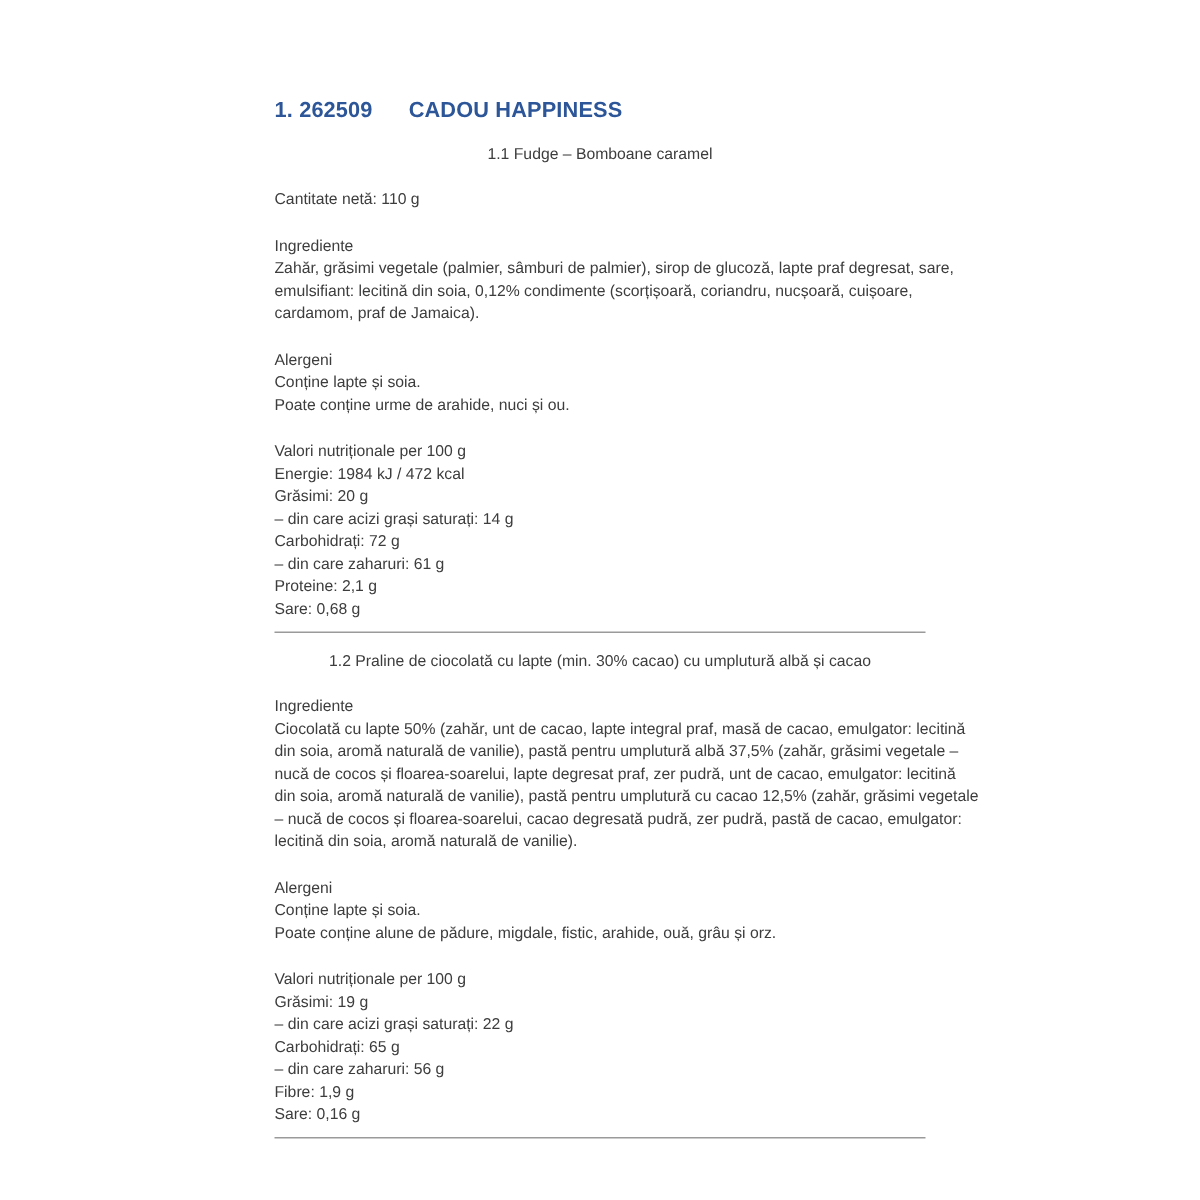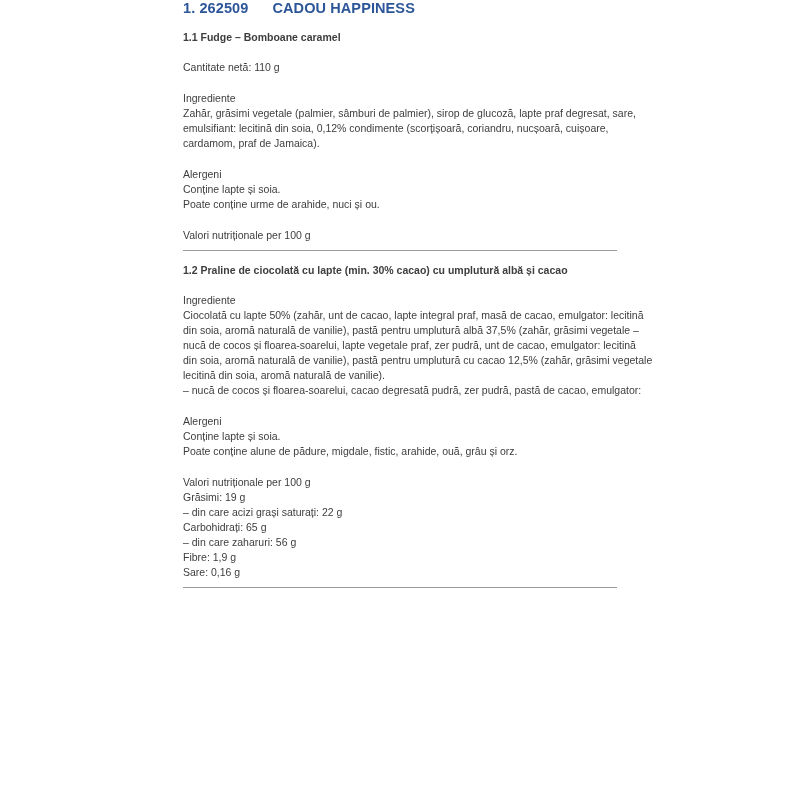--- a/index.html
+++ b/index.html
@@ -8,40 +8,42 @@
     background: #ffffff;
   }
   body {
     width: 800px;
     height: 800px;
     overflow: hidden;
   }
   .doc {
     width: 434px;
     margin: 0 auto;
+    padding-top: 66px;
     font-family: "Liberation Sans", sans-serif;
     font-size: 10.5px;
     line-height: 15px;
     color: #3d3d3d;
   }
   h1.doc-title {
     margin: 0 0 13px 0;
     font-size: 14.5px;
     line-height: 17px;
     font-weight: 700;
     color: #2d5699;
     letter-spacing: 0.1px;
   }
   h1.doc-title .num { margin-right: 24px; }
   h2.section-heading {
     margin: 0 0 10px 0;
     font-size: 10.5px;
     line-height: 14px;
-    font-weight: 700;
+    font-weight: 400;
     color: #3d3d3d;
+    text-align: center;
   }
   .para { margin: 16px 0 5px 0; }
   .line { white-space: nowrap; }
   strong { font-weight: 400; }
   hr.divider {
     border: none;
     border-top: 1px solid #9a9a9a;
     margin: 7px 0 12px 0;
   }
 </style>
@@ -73,37 +75,46 @@
     <div class="para">
       <div class="line">Alergeni</div>
       <div>
           <div class="line"><span>Conține </span><strong>lapte</strong><span> și </span><strong>soia</strong><span>.</span></div>
           <div class="line"><span>Poate conține urme de </span><strong>arahide, nuci</strong><span> și </span><strong>ou</strong><span>.</span></div>
         </div>
     </div>
 
     <div class="para">
       <div class="line">Valori nutriționale per 100 g</div>
+      <div>
+          <div class="line">Energie: 1984 kJ / 472 kcal</div>
+          <div class="line">Grăsimi: 20 g</div>
+          <div class="line">– din care acizi grași saturați: 14 g</div>
+          <div class="line">Carbohidrați: 72 g</div>
+          <div class="line">– din care zaharuri: 61 g</div>
+          <div class="line">Proteine: 2,1 g</div>
+          <div class="line">Sare: 0,68 g</div>
+        </div>
     </div>
   </section>
 
   <hr class="divider">
 
   <section>
     <h2 class="section-heading">1.2 Praline de ciocolată cu lapte (min. 30% cacao) cu umplutură albă și cacao</h2>
 
     <div class="para">
       <div class="line">Ingrediente</div>
       <div>
           <div class="line"><span>Ciocolată cu lapte 50% (zahăr, unt de cacao, </span><strong>lapte integral praf</strong><span>, masă de cacao, emulgator: </span><strong>lecitină</strong></div>
           <div class="line"><strong>din soia</strong><span>, aromă naturală de vanilie), pastă pentru umplutură albă 37,5% (zahăr, grăsimi vegetale –</span></div>
-          <div class="line"><span>nucă de cocos și floarea-soarelui, </span><strong>lapte vegetale praf, zer pudră</strong><span>, unt de cacao, emulgator: </span><strong>lecitină</strong></div>
+          <div class="line"><span>nucă de cocos și floarea-soarelui, </span><strong>lapte degresat praf, zer pudră</strong><span>, unt de cacao, emulgator: </span><strong>lecitină</strong></div>
           <div class="line"><strong>din soia</strong><span>, aromă naturală de vanilie), pastă pentru umplutură cu cacao 12,5% (zahăr, grăsimi vegetale</span></div>
+          <div class="line"><span>– nucă de cocos și floarea-soarelui, cacao degresată pudră, </span><strong>zer pudră</strong><span>, pastă de cacao, emulgator:</span></div>
           <div class="line"><strong>lecitină din soia</strong><span>, aromă naturală de vanilie).</span></div>
-          <div class="line"><span>– nucă de cocos și floarea-soarelui, cacao degresată pudră, </span><strong>zer pudră</strong><span>, pastă de cacao, emulgator:</span></div>
         </div>
     </div>
 
     <div class="para">
       <div class="line">Alergeni</div>
       <div>
           <div class="line"><span>Conține </span><strong>lapte</strong><span> și </span><strong>soia</strong><span>.</span></div>
           <div class="line"><span>Poate conține </span><strong>alune de pădure, migdale, fistic, arahide, ouă, grâu</strong><span> și </span><strong>orz</strong><span>.</span></div>
         </div>
     </div>

